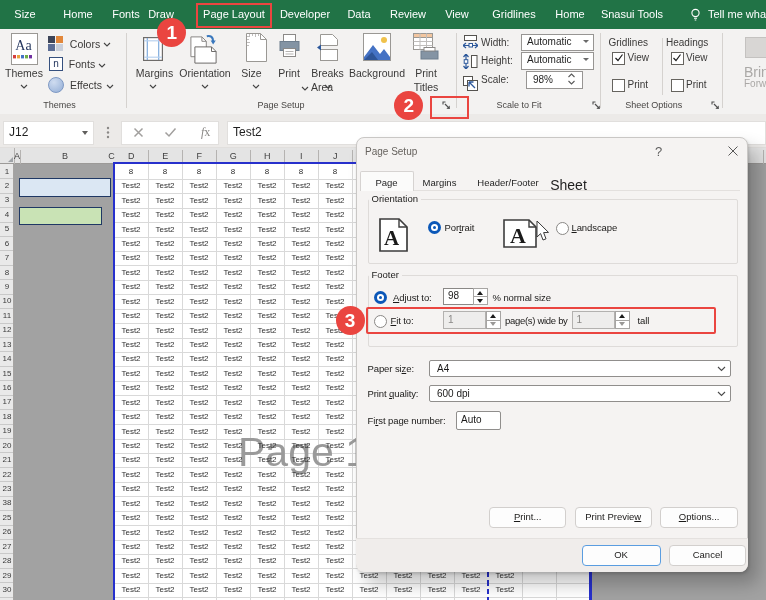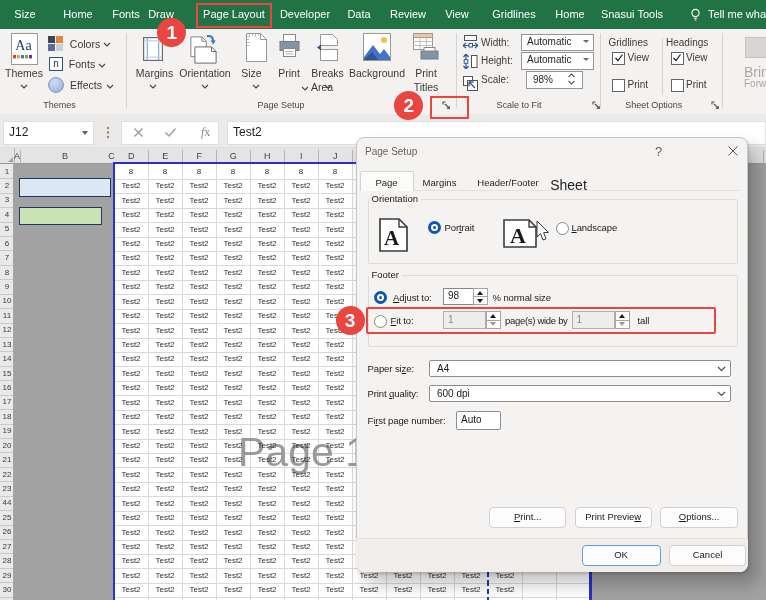--- a/index.html
+++ b/index.html
@@ -306,21 +306,21 @@
 <div class="rowhdr" style="top:426.2px;">19</div>
 <div class="abs" style="left:0;top:438.0px;width:13.4px;height:1px;background:#c9c9c9;"></div>
 <div class="rowhdr" style="top:440.7px;">20</div>
 <div class="abs" style="left:0;top:452.4px;width:13.4px;height:1px;background:#c9c9c9;"></div>
 <div class="rowhdr" style="top:455.1px;">21</div>
 <div class="abs" style="left:0;top:466.8px;width:13.4px;height:1px;background:#c9c9c9;"></div>
 <div class="rowhdr" style="top:469.5px;">22</div>
 <div class="abs" style="left:0;top:481.3px;width:13.4px;height:1px;background:#c9c9c9;"></div>
 <div class="rowhdr" style="top:484.0px;">23</div>
 <div class="abs" style="left:0;top:495.7px;width:13.4px;height:1px;background:#c9c9c9;"></div>
-<div class="rowhdr" style="top:498.4px;">44</div>
+<div class="rowhdr" style="top:498.4px;">38</div>
 <div class="abs" style="left:0;top:510.1px;width:13.4px;height:1px;background:#c9c9c9;"></div>
 <div class="rowhdr" style="top:512.8px;">25</div>
 <div class="abs" style="left:0;top:524.5px;width:13.4px;height:1px;background:#c9c9c9;"></div>
 <div class="rowhdr" style="top:527.2px;">26</div>
 <div class="abs" style="left:0;top:539.0px;width:13.4px;height:1px;background:#c9c9c9;"></div>
 <div class="rowhdr" style="top:541.7px;">27</div>
 <div class="abs" style="left:0;top:553.4px;width:13.4px;height:1px;background:#c9c9c9;"></div>
 <div class="rowhdr" style="top:556.1px;">28</div>
 <div class="abs" style="left:0;top:567.8px;width:13.4px;height:1px;background:#c9c9c9;"></div>
 <div class="rowhdr" style="top:570.5px;">29</div>

